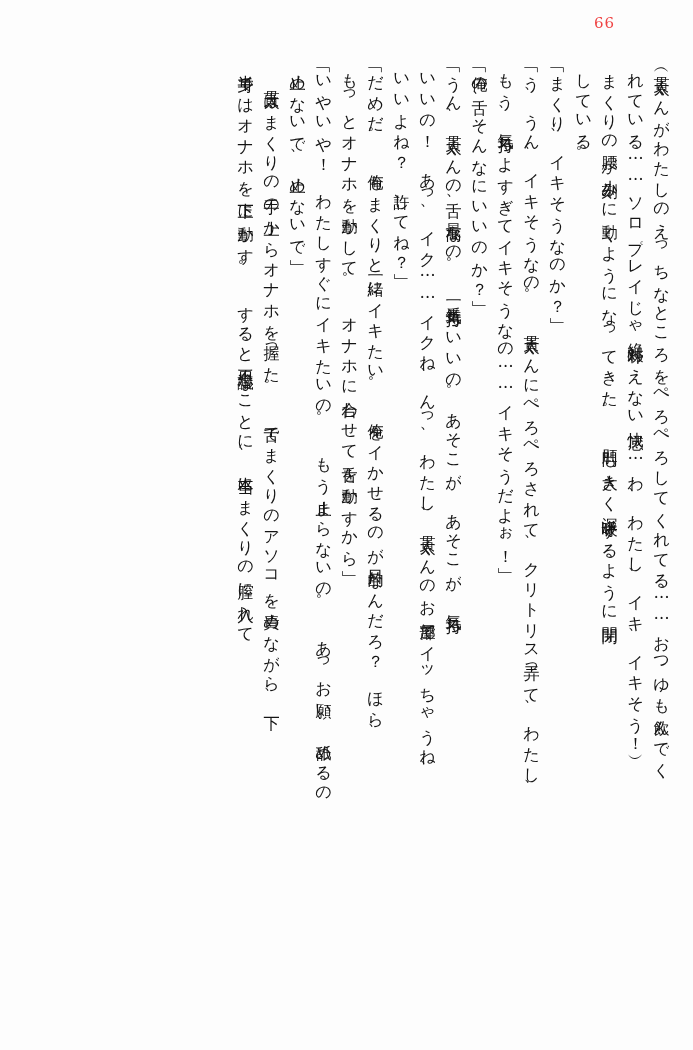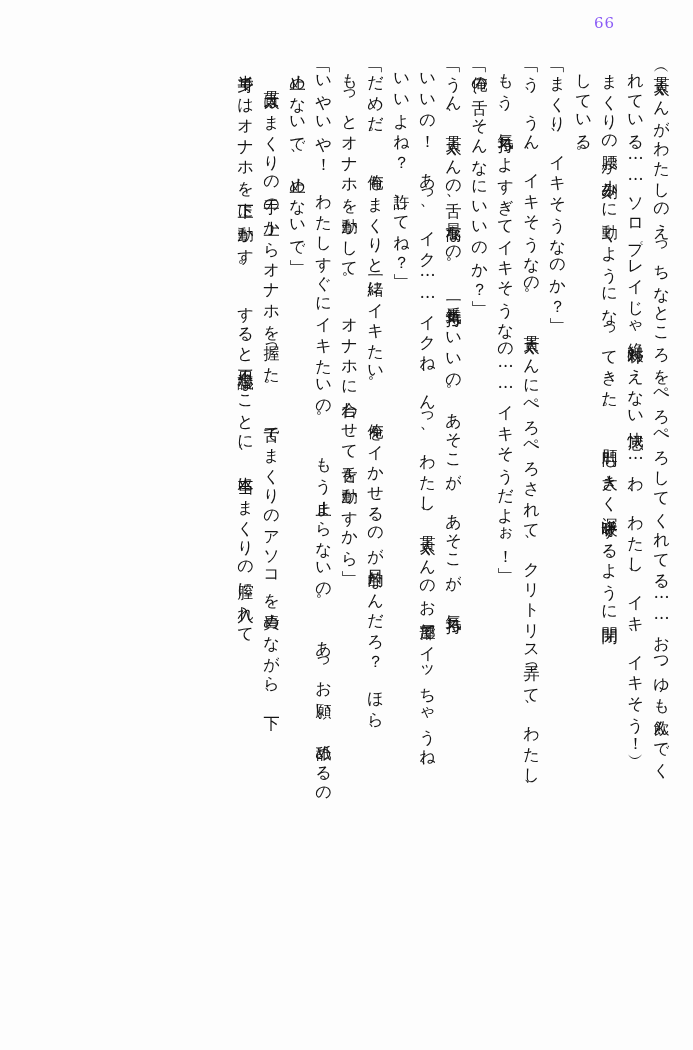--- a/index.html
+++ b/index.html
@@ -22,21 +22,21 @@
     background: #fdfdfd;
     box-sizing: border-box;
   }
 
   .page-number {
     position: absolute;
     top: 14px;
     right: 78px;
     font-size: 15px;
     letter-spacing: 1px;
-    color: #8b5cf6;
+    color: #ef4444;
     font-family: "DejaVu Serif", "Liberation Serif", serif;
   }
 
   .text-block {
     position: absolute;
     top: 62px;
     left: 34px;
     right: 24px;
     height: 945px;
     display: flex;

